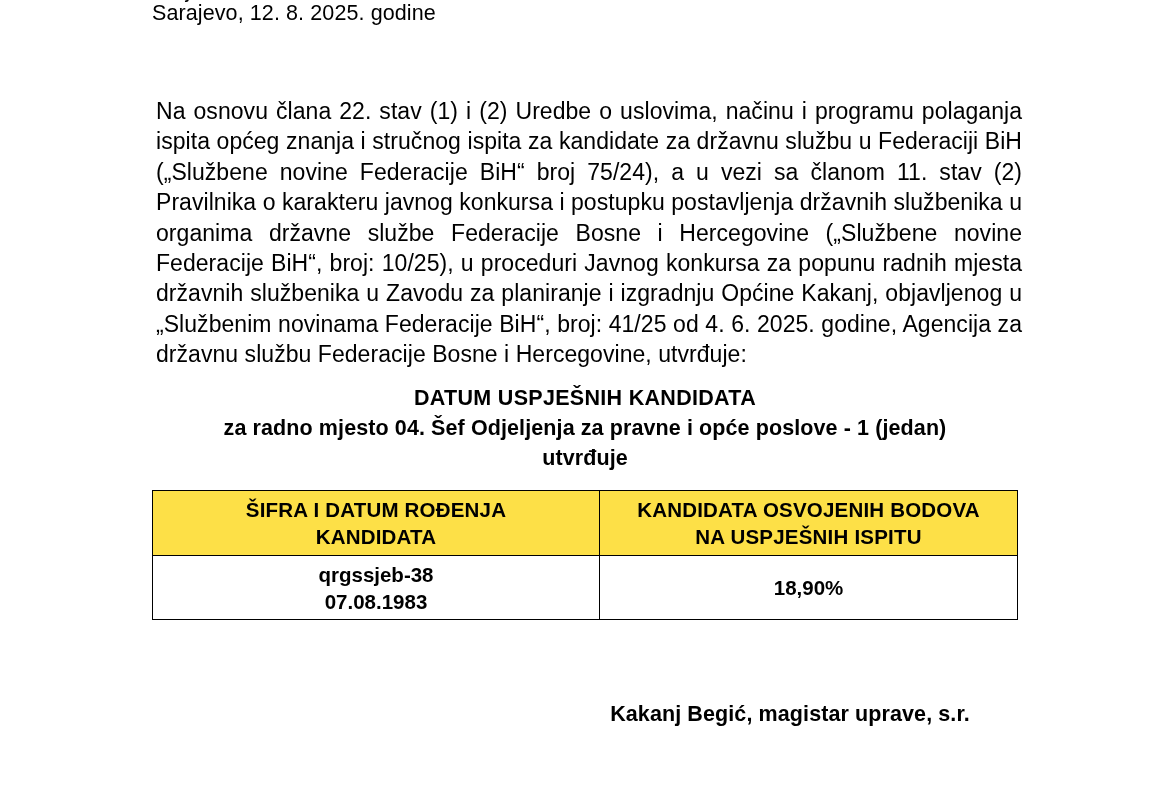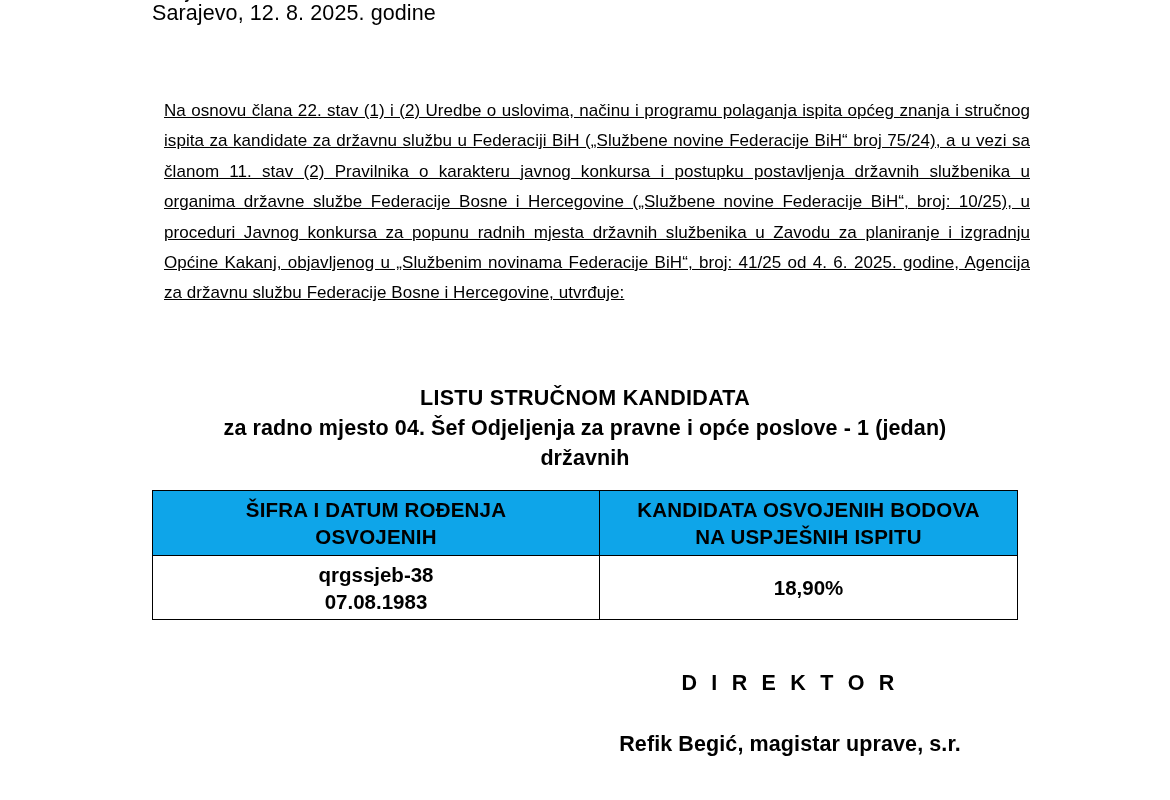--- a/index.html
+++ b/index.html
@@ -41,29 +41,28 @@
     position: absolute;
     left: 152px;
     top: -2px;
     font-size: 21.5px;
     line-height: 30px;
     letter-spacing: 0.1px;
   }
 
   .body-paragraph {
     position: absolute;
-    left: 164px;
+    left: 156px;
     top: 96px;
     width: 866px;
-    font-size: 17px;
+    font-size: 23px;
     line-height: 30.4px;
     text-align: justify;
     text-justify: inter-word;
     letter-spacing: 0.05px;
-    text-decoration: underline;
   }
 
   .title-block {
     position: absolute;
     left: 152px;
     top: 383px;
     width: 866px;
     text-align: center;
     font-weight: bold;
     font-size: 21.5px;
@@ -85,21 +84,21 @@
   .results-table th {
     border: 1.6px solid #000000;
     text-align: center;
     vertical-align: middle;
     font-size: 20.5px;
     font-weight: bold;
     line-height: 27px;
     padding: 0;
   }
   .results-table thead th {
-    background: #0ea5e9;
+    background: #fde047;
     height: 64px;
     letter-spacing: 0.2px;
   }
   .results-table tbody td {
     background: #ffffff;
     height: 63px;
   }
   .col-code { width: 447px; }
   .col-pct  { width: 418px; }
 
@@ -130,35 +129,35 @@
 
 <div class="page">
 
   <div class="clipped-above">Broj: 03-30-8-336-3/25</div>
 
   <div class="date-line">Sarajevo, 12. 8. 2025. godine</div>
 
   <div class="body-paragraph">Na osnovu člana 22. stav (1) i (2) Uredbe o uslovima, načinu i programu polaganja ispita općeg znanja i stručnog ispita za kandidate za državnu službu u Federaciji BiH („Službene novine Federacije BiH“ broj 75/24), a u vezi sa članom 11. stav (2) Pravilnika o karakteru javnog konkursa i postupku postavljenja državnih službenika u organima državne službe Federacije Bosne i Hercegovine („Službene novine Federacije BiH“, broj: 10/25), u proceduri Javnog konkursa za popunu radnih mjesta državnih službenika u Zavodu za planiranje i izgradnju Općine Kakanj, objavljenog u „Službenim novinama Federacije BiH“, broj: 41/25 od 4. 6. 2025. godine, Agencija za državnu službu Federacije Bosne i Hercegovine, utvrđuje:</div>
 
   <div class="title-block">
-    <div class="title-line-1">LISTU STRUČNOM KANDIDATA</div>
+    <div class="title-line-1">DATUM USPJEŠNIH KANDIDATA</div>
     <div class="title-line-2">za radno mjesto 04. Šef Odjeljenja za pravne i opće poslove - 1 (jedan)</div>
-    <div class="title-line-3">državnih</div>
+    <div class="title-line-3">utvrđuje</div>
   </div>
 
   <table class="results-table">
     <colgroup>
       <col class="col-code">
       <col class="col-pct">
     </colgroup>
     <thead>
       <tr>
         <th>
           <span class="cell-stack-line">ŠIFRA I DATUM ROĐENJA</span>
-          <span class="cell-stack-line">OSVOJENIH</span>
+          <span class="cell-stack-line">KANDIDATA</span>
         </th>
         <th>
           <span class="cell-stack-line">KANDIDATA OSVOJENIH BODOVA</span>
           <span class="cell-stack-line">NA USPJEŠNIH ISPITU</span>
         </th>
       </tr>
     </thead>
     <tbody>
       <tr>
         <td>
@@ -166,17 +165,16 @@
           <span class="cell-stack-line">07.08.1983</span>
         </td>
         <td>
           <span class="cell-stack-line">18,90%</span>
         </td>
       </tr>
     </tbody>
   </table>
 
   <div class="signature-block">
-    <div class="director-label">D I R E K T O R</div>
-    <div class="director-name">Refik Begić, magistar uprave, s.r.</div>
+    <div class="director-name">Kakanj Begić, magistar uprave, s.r.</div>
   </div>
 
 </div>
 
 </body></html>

